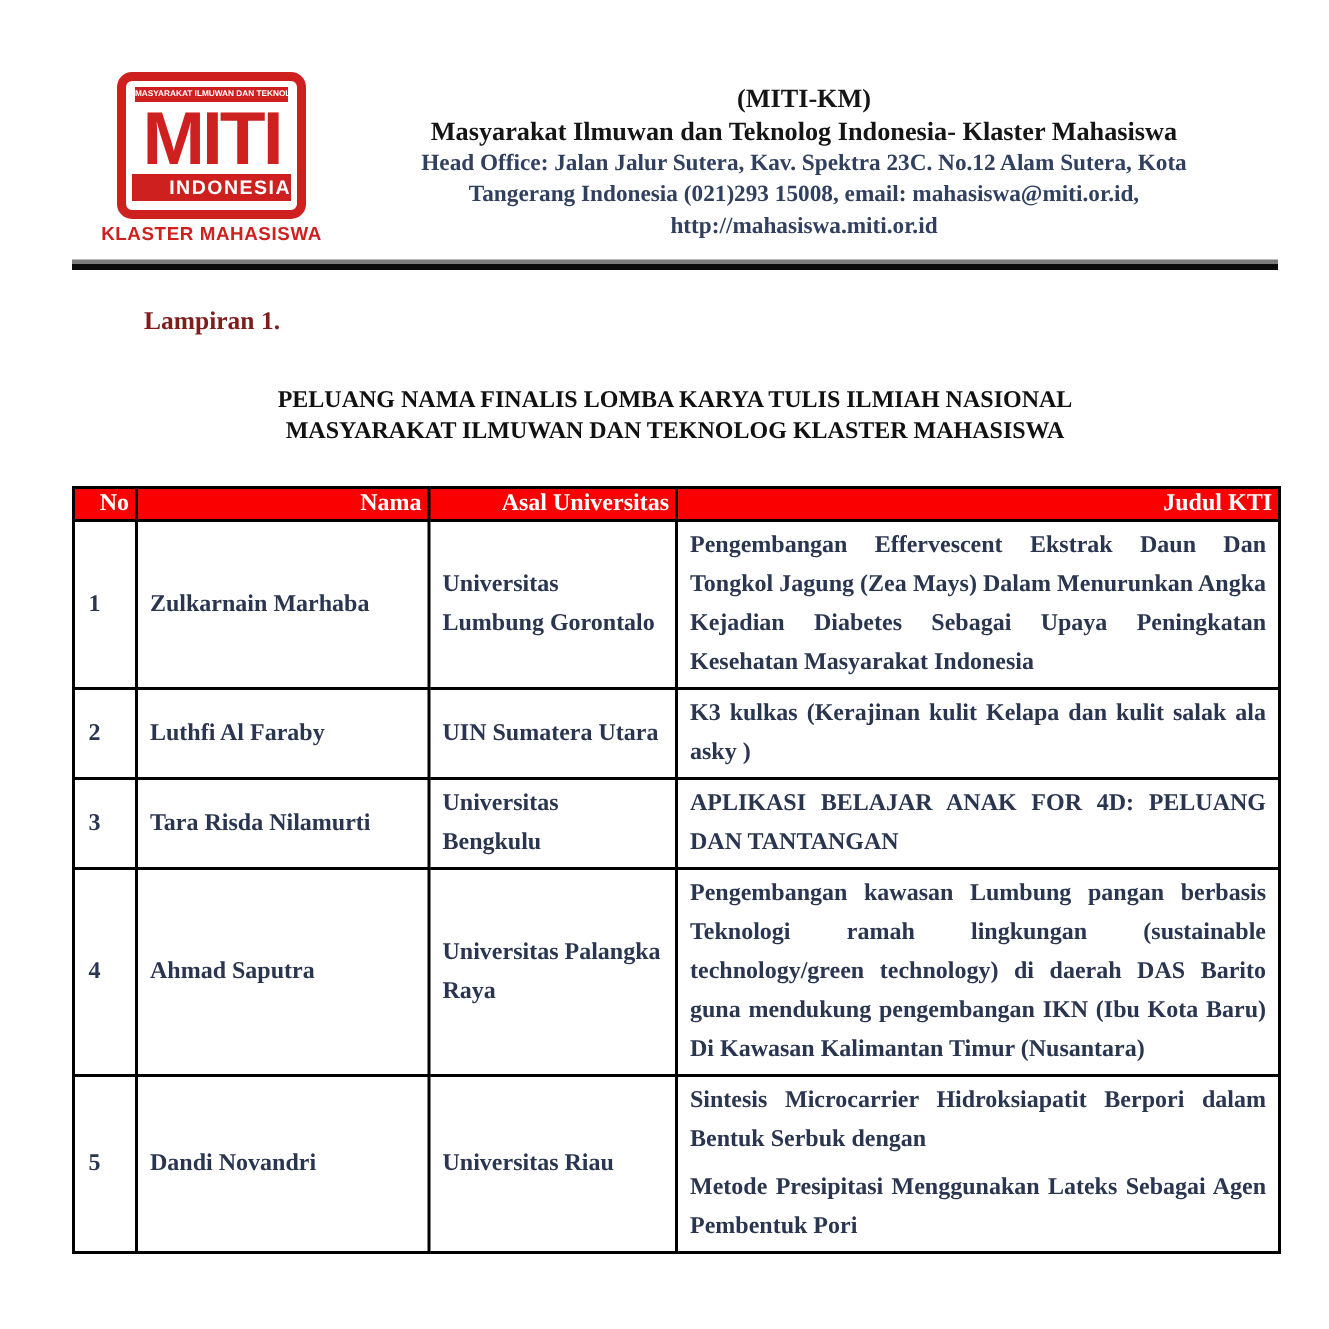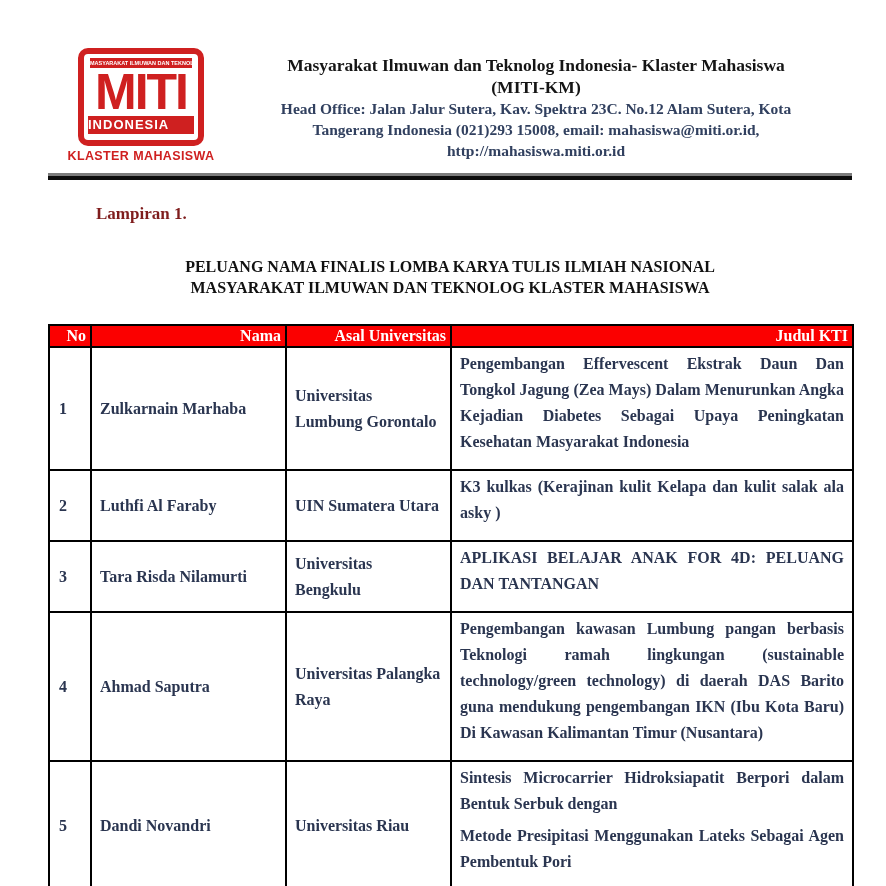--- a/index.html
+++ b/index.html
@@ -45,21 +45,21 @@
     font-size: 50px; line-height: 48px;
     letter-spacing: -2px;
   }
   .logo-banner {
     width: 106px; height: 18px;
     background: var(--logo-red, #cf2020);
     color: #fff;
     font-family: "Liberation Sans", sans-serif;
     font-size: 13px; font-weight: bold;
     line-height: 18px; letter-spacing: 1px;
-    text-align: left;
+    text-align: right;
   }
   .logo-caption {
     margin-top: 3px;
     color: var(--logo-red, #cf2020);
     font-family: "Liberation Sans", sans-serif;
     font-size: 12.5px; font-weight: bold;
     letter-spacing: 0.4px;
     white-space: nowrap;
   }
 
@@ -134,42 +134,42 @@
     padding: 2px 8px;
     vertical-align: middle;
   }
   .finalists td.cell-no {
     text-align: left;
     padding-left: 9px;
   }
   .finalists td.cell-judul {
     vertical-align: top;
     text-align: justify;
-    padding-top: 3px; padding-bottom: 14px;
+    padding-top: 3px; padding-bottom: 3px;
   }
   .judul-par + .judul-par { margin-top: 6px; }
 </style>
 </head>
 <body>
 
 <div class="page">
 
   <div class="letterhead">
     <div class="logo-wrap">
       <div class="logo-box">
         <div class="logo-topbar">MASYARAKAT ILMUWAN DAN TEKNOLOG</div>
         <div class="logo-miti">MITI</div>
         <div class="logo-banner">INDONESIA</div>
       </div>
       <div class="logo-caption">KLASTER MAHASISWA</div>
     </div>
 
     <div class="org-block">
+      <div class="org-name">(MITI-KM)</div>
       <div class="org-name">Masyarakat Ilmuwan dan Teknolog Indonesia- Klaster Mahasiswa</div>
-      <div class="org-name">(MITI-KM)</div>
       <div class="org-addr">Head Office: Jalan Jalur Sutera, Kav. Spektra 23C. No.12 Alam Sutera, Kota</div>
       <div class="org-addr">Tangerang Indonesia (021)293 15008, email: mahasiswa@miti.or.id,</div>
       <div class="org-addr">http://mahasiswa.miti.or.id</div>
     </div>
   </div>
 
   <div class="double-rule"></div>
 
   <div class="lampiran">Lampiran 1.</div>
 

